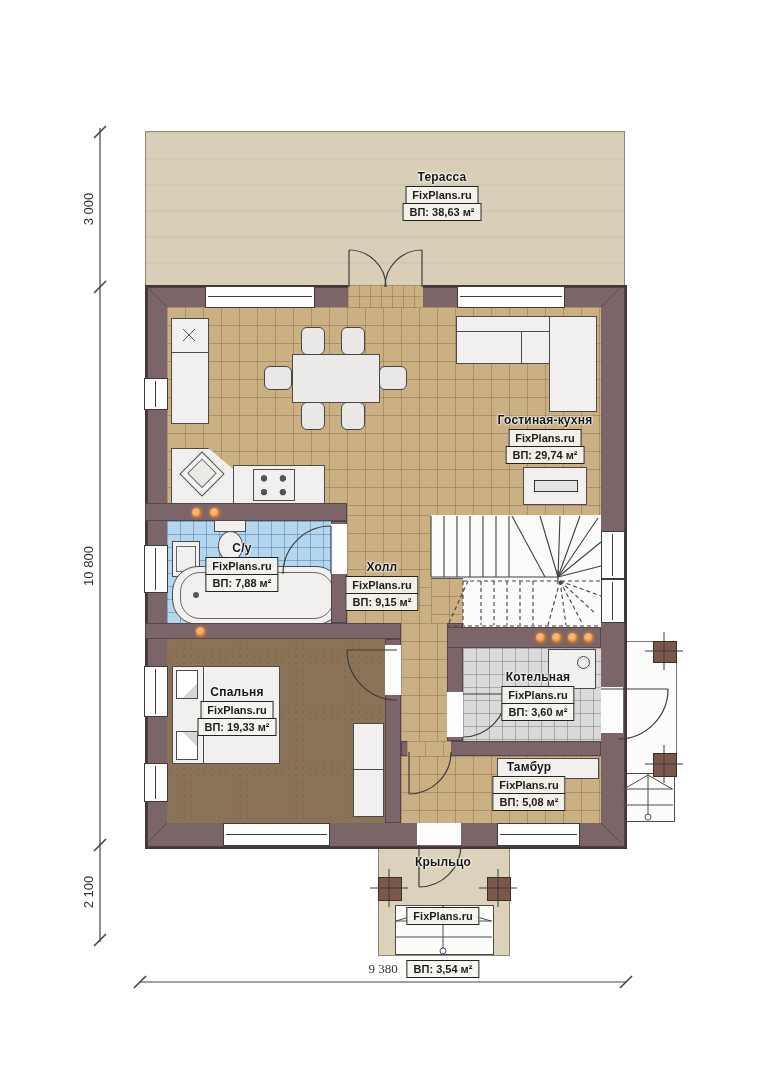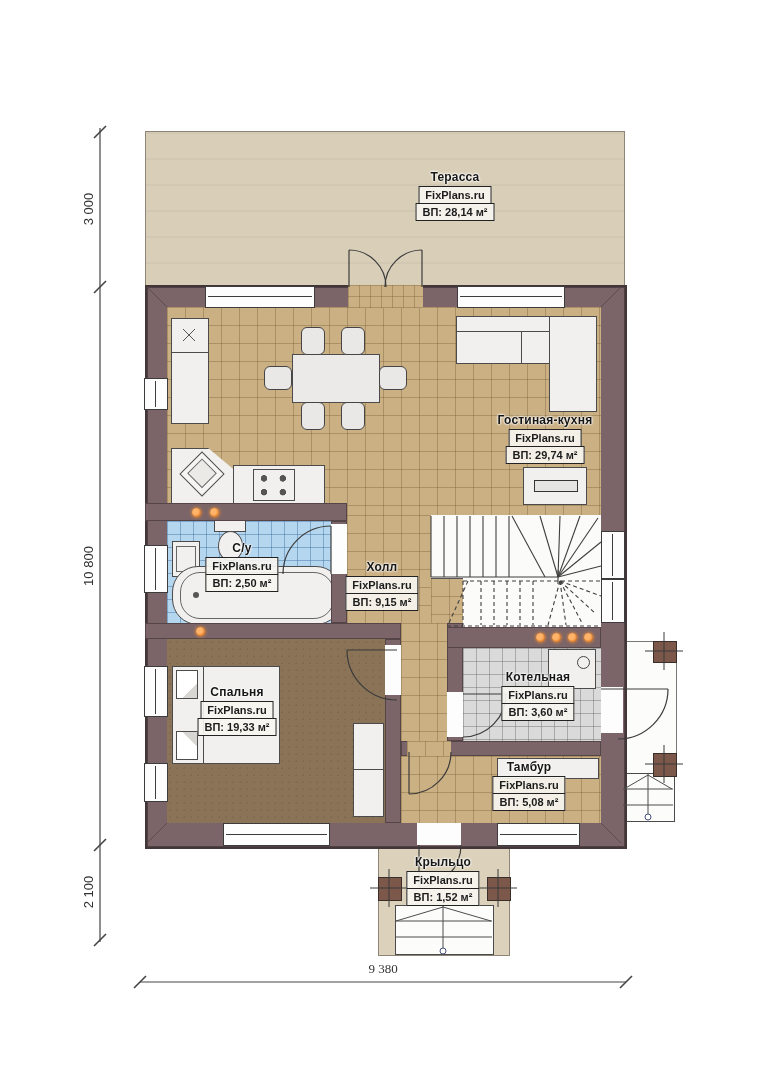--- a/index.html
+++ b/index.html
@@ -280,34 +280,34 @@
         <line x1="389" y1="869" x2="389" y2="907"></line>
       <line x1="479" y1="888" x2="517" y2="888"></line>
         <line x1="498" y1="869" x2="498" y2="907"></line>
       <line x1="645" y1="651" x2="683" y2="651"></line>
         <line x1="664" y1="632" x2="664" y2="670"></line>
       <line x1="645" y1="764" x2="683" y2="764"></line>
         <line x1="664" y1="745" x2="664" y2="783"></line>
     </g>
   </svg>
 
-  <div class="abs rlabel" style="left:455px;top:170px;">
+  <div class="abs rlabel" style="left:442px;top:170px;">
     <div class="rl-title">Терасса</div>
     <div class="rl-box">FixPlans.ru</div>
-    <div class="rl-box">ВП: 28,14 м²</div>
+    <div class="rl-box">ВП: 38,63 м²</div>
   </div>
   <div class="abs rlabel" style="left:545px;top:413px;">
     <div class="rl-title">Гостиная-кухня</div>
     <div class="rl-box">FixPlans.ru</div>
     <div class="rl-box">ВП: 29,74 м²</div>
   </div>
   <div class="abs rlabel" style="left:242px;top:541px;">
     <div class="rl-title">С/у</div>
     <div class="rl-box">FixPlans.ru</div>
-    <div class="rl-box">ВП: 2,50 м²</div>
+    <div class="rl-box">ВП: 7,88 м²</div>
   </div>
   <div class="abs rlabel" style="left:382px;top:560px;">
     <div class="rl-title">Холл</div>
     <div class="rl-box">FixPlans.ru</div>
     <div class="rl-box">ВП: 9,15 м²</div>
   </div>
   <div class="abs rlabel" style="left:237px;top:685px;">
     <div class="rl-title">Спальня</div>
     <div class="rl-box">FixPlans.ru</div>
     <div class="rl-box">ВП: 19,33 м²</div>
@@ -315,24 +315,24 @@
   <div class="abs rlabel" style="left:538px;top:670px;">
     <div class="rl-title">Котельная</div>
     <div class="rl-box">FixPlans.ru</div>
     <div class="rl-box">ВП: 3,60 м²</div>
   </div>
   <div class="abs rlabel" style="left:529px;top:760px;">
     <div class="rl-title">Тамбур</div>
     <div class="rl-box">FixPlans.ru</div>
     <div class="rl-box">ВП: 5,08 м²</div>
   </div>
-  <div class="abs rlabel" style="left:443px;top:855px;">
+  <div class="abs rlabel" style="left:443px;top:855px;gap:36px;">
     <div class="rl-title">Крыльцо</div>
     <div class="rl-box">FixPlans.ru</div>
-    <div class="rl-box">ВП: 1,52 м²</div>
+    <div class="rl-box">ВП: 3,54 м²</div>
   </div>
 
   <div class="abs dim vert" style="left:88px;top:209px;">3 000</div>
   <div class="abs dim vert" style="left:88px;top:566px;">10 800</div>
   <div class="abs dim vert" style="left:88px;top:892px;">2 100</div>
   <div class="abs dim" style="left:383px;top:969px;font-family:Liberation Serif, serif;">9 380</div>
 
 </div>
 
 </body></html>

